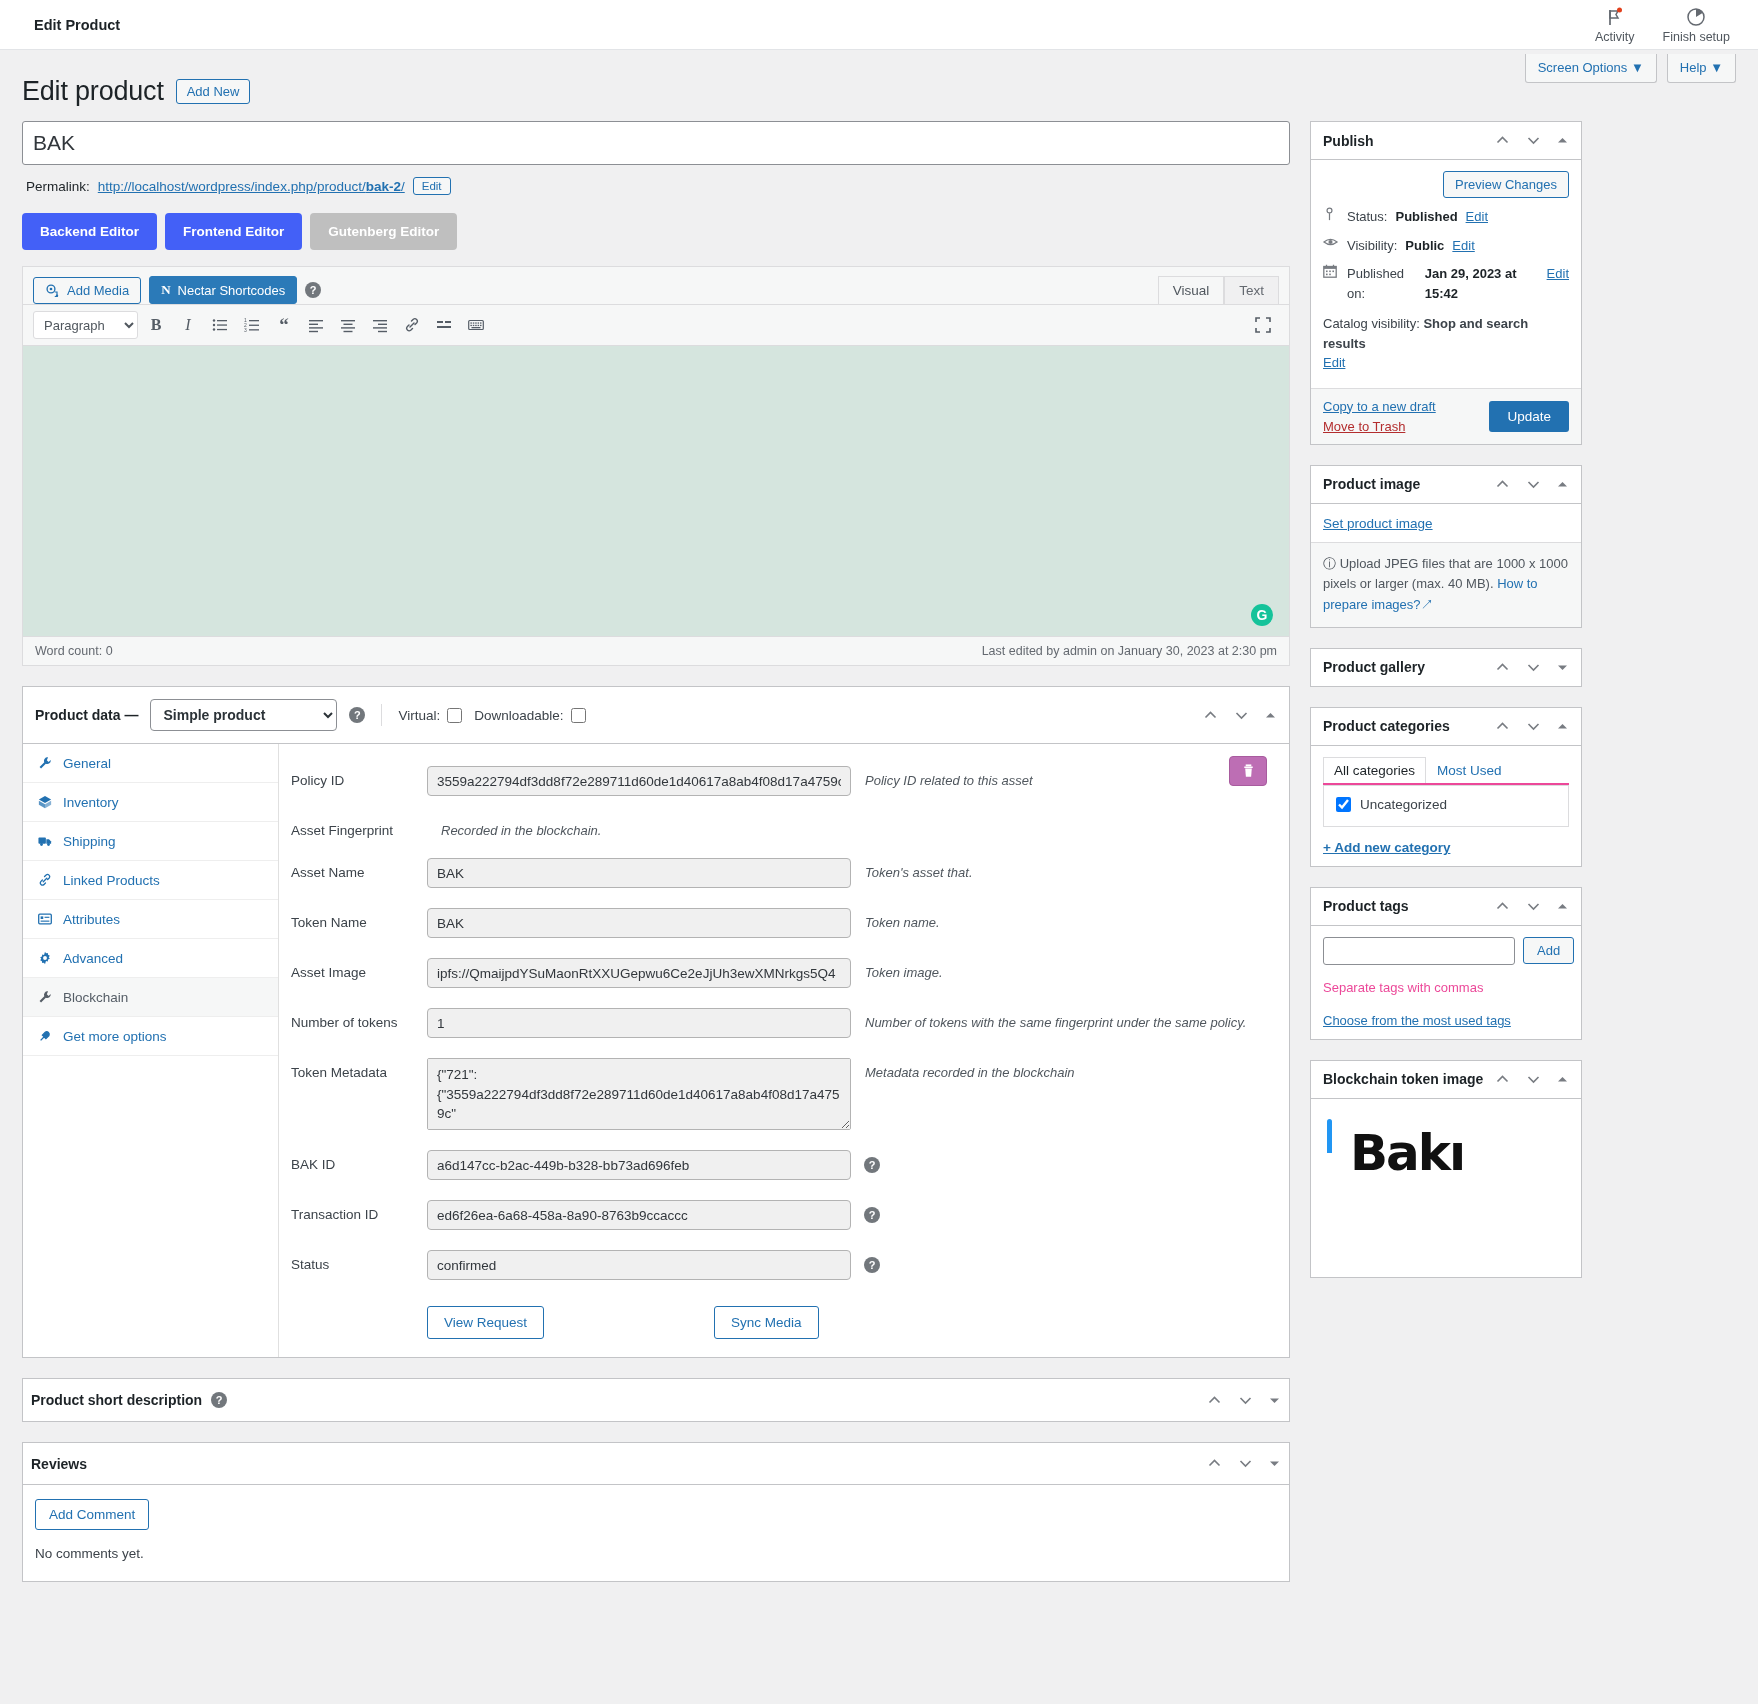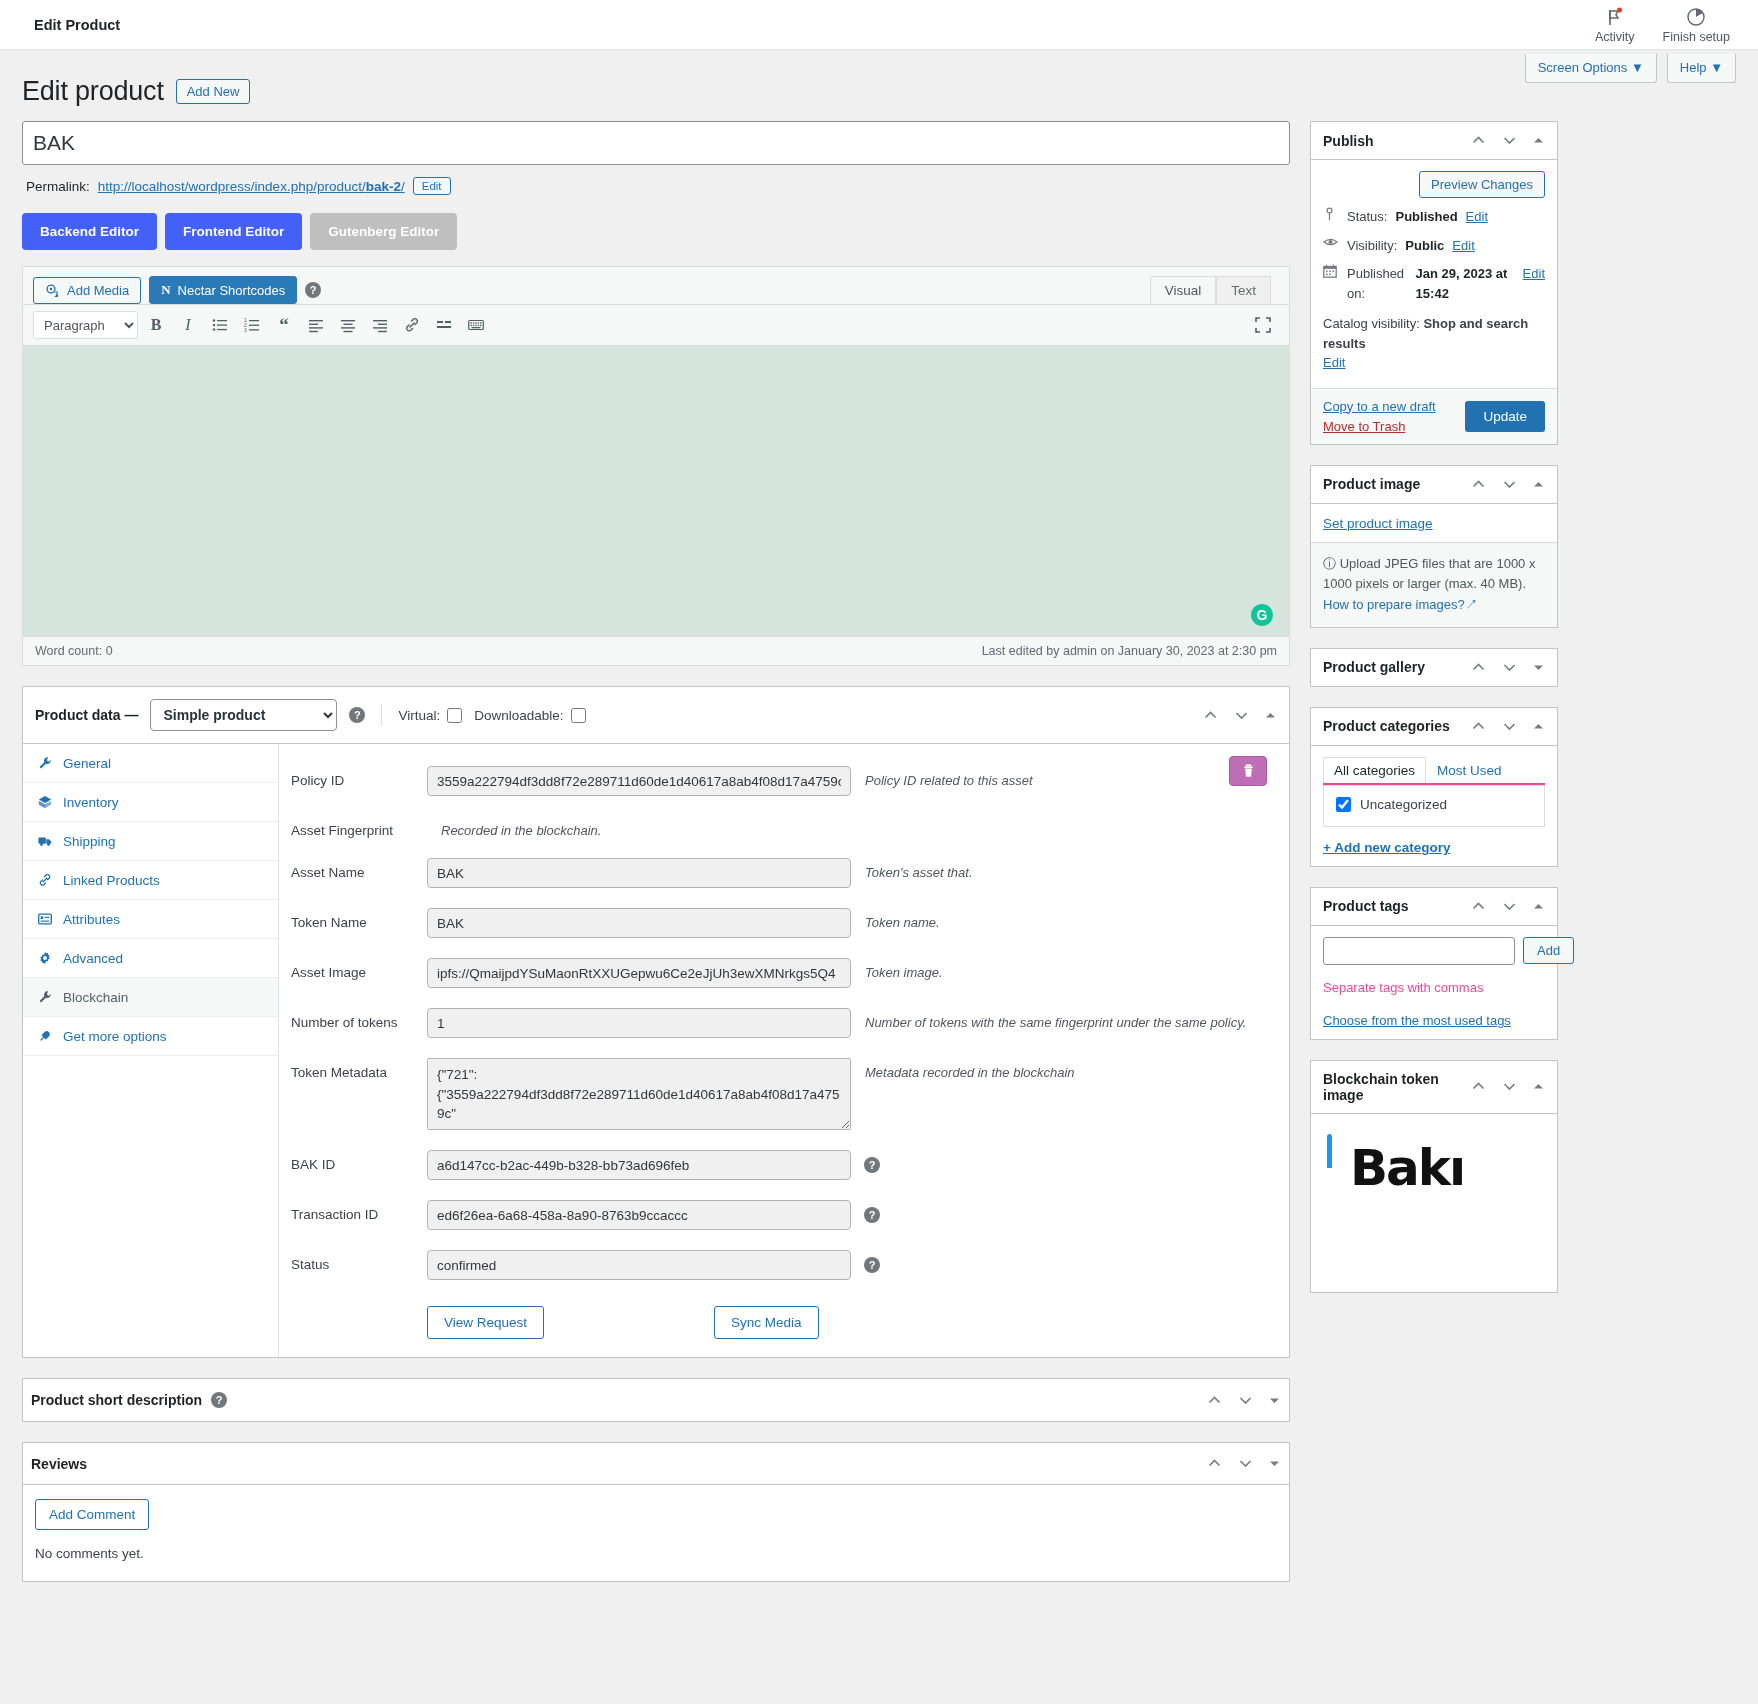--- a/index.html
+++ b/index.html
@@ -37,21 +37,21 @@
 
   .page-head { display:flex; align-items:center; gap:12px; padding:26px 0 14px 0; }
   .page-title { font-size:27px; font-weight:400; color:#1d2327; letter-spacing:-0.2px; }
   .add-new-btn {
     border:1px solid #2271b1; color:#2271b1; background:#f6f7f7;
     border-radius:3px; font-size:13px; padding:4px 10px; cursor:pointer;
   }
 
   .cols { display:flex; gap:20px; align-items:flex-start; }
   .col-main { width:1268px; flex:none; }
-  .col-side { width:248px; flex:none; }
+  .col-side { width:272px; flex:none; }
 
   
   .title-input {
     width:100%; height:44px; padding:0 10px;
     font-size:21px; color:#32373c; background:#fff;
     border:1px solid #8c8f94; border-radius:3px;
     font-family:"Liberation Sans", sans-serif;
   }
 
   .permalink-row { display:flex; align-items:center; gap:8px; margin:12px 0 0 4px; font-size:13.5px; color:#1d2327; }
@@ -78,21 +78,21 @@
     display:inline-flex; align-items:center; gap:7px;
   }
   .nectar-btn {
     background:#2b7ab8; border:1px solid #2b7ab8; color:#fff;
     border-radius:3px; font-size:13px; padding:5px 11px; cursor:pointer;
     display:inline-flex; align-items:center; gap:7px; font-weight:normal;
   }
   .nectar-n { font-family:"Liberation Serif", serif; font-weight:bold; font-size:13px; }
   .help-dot { width:16px;height:16px;border-radius:50%;background:#72777c;color:#fff;font-size:11px;display:inline-flex;align-items:center;justify-content:center;font-weight:bold; cursor:pointer;}
 
-  .vt-tabs { position:absolute; right:18px; bottom:-1px; display:flex; }
+  .vt-tabs { position:absolute; right:10px; bottom:-1px; display:flex; }
   .vt-tab { border:1px solid #dcdcde; background:#f0f0f1; color:#646970; font-size:13.5px; padding:6px 14px; cursor:pointer; }
   .vt-tab.active { background:#f6f7f7; border-bottom-color:#f6f7f7; color:#50575e; }
 
   .mce-toolbar {
     display:flex; align-items:center; gap:4px; padding:6px 10px;
     background:#f6f7f7; border-top:1px solid #dcdcde; border-bottom:1px solid #dcdcde;
     position:relative;
   }
   .fmt-select {
     height:28px; width:105px; font-size:13px; padding:2px 6px;

